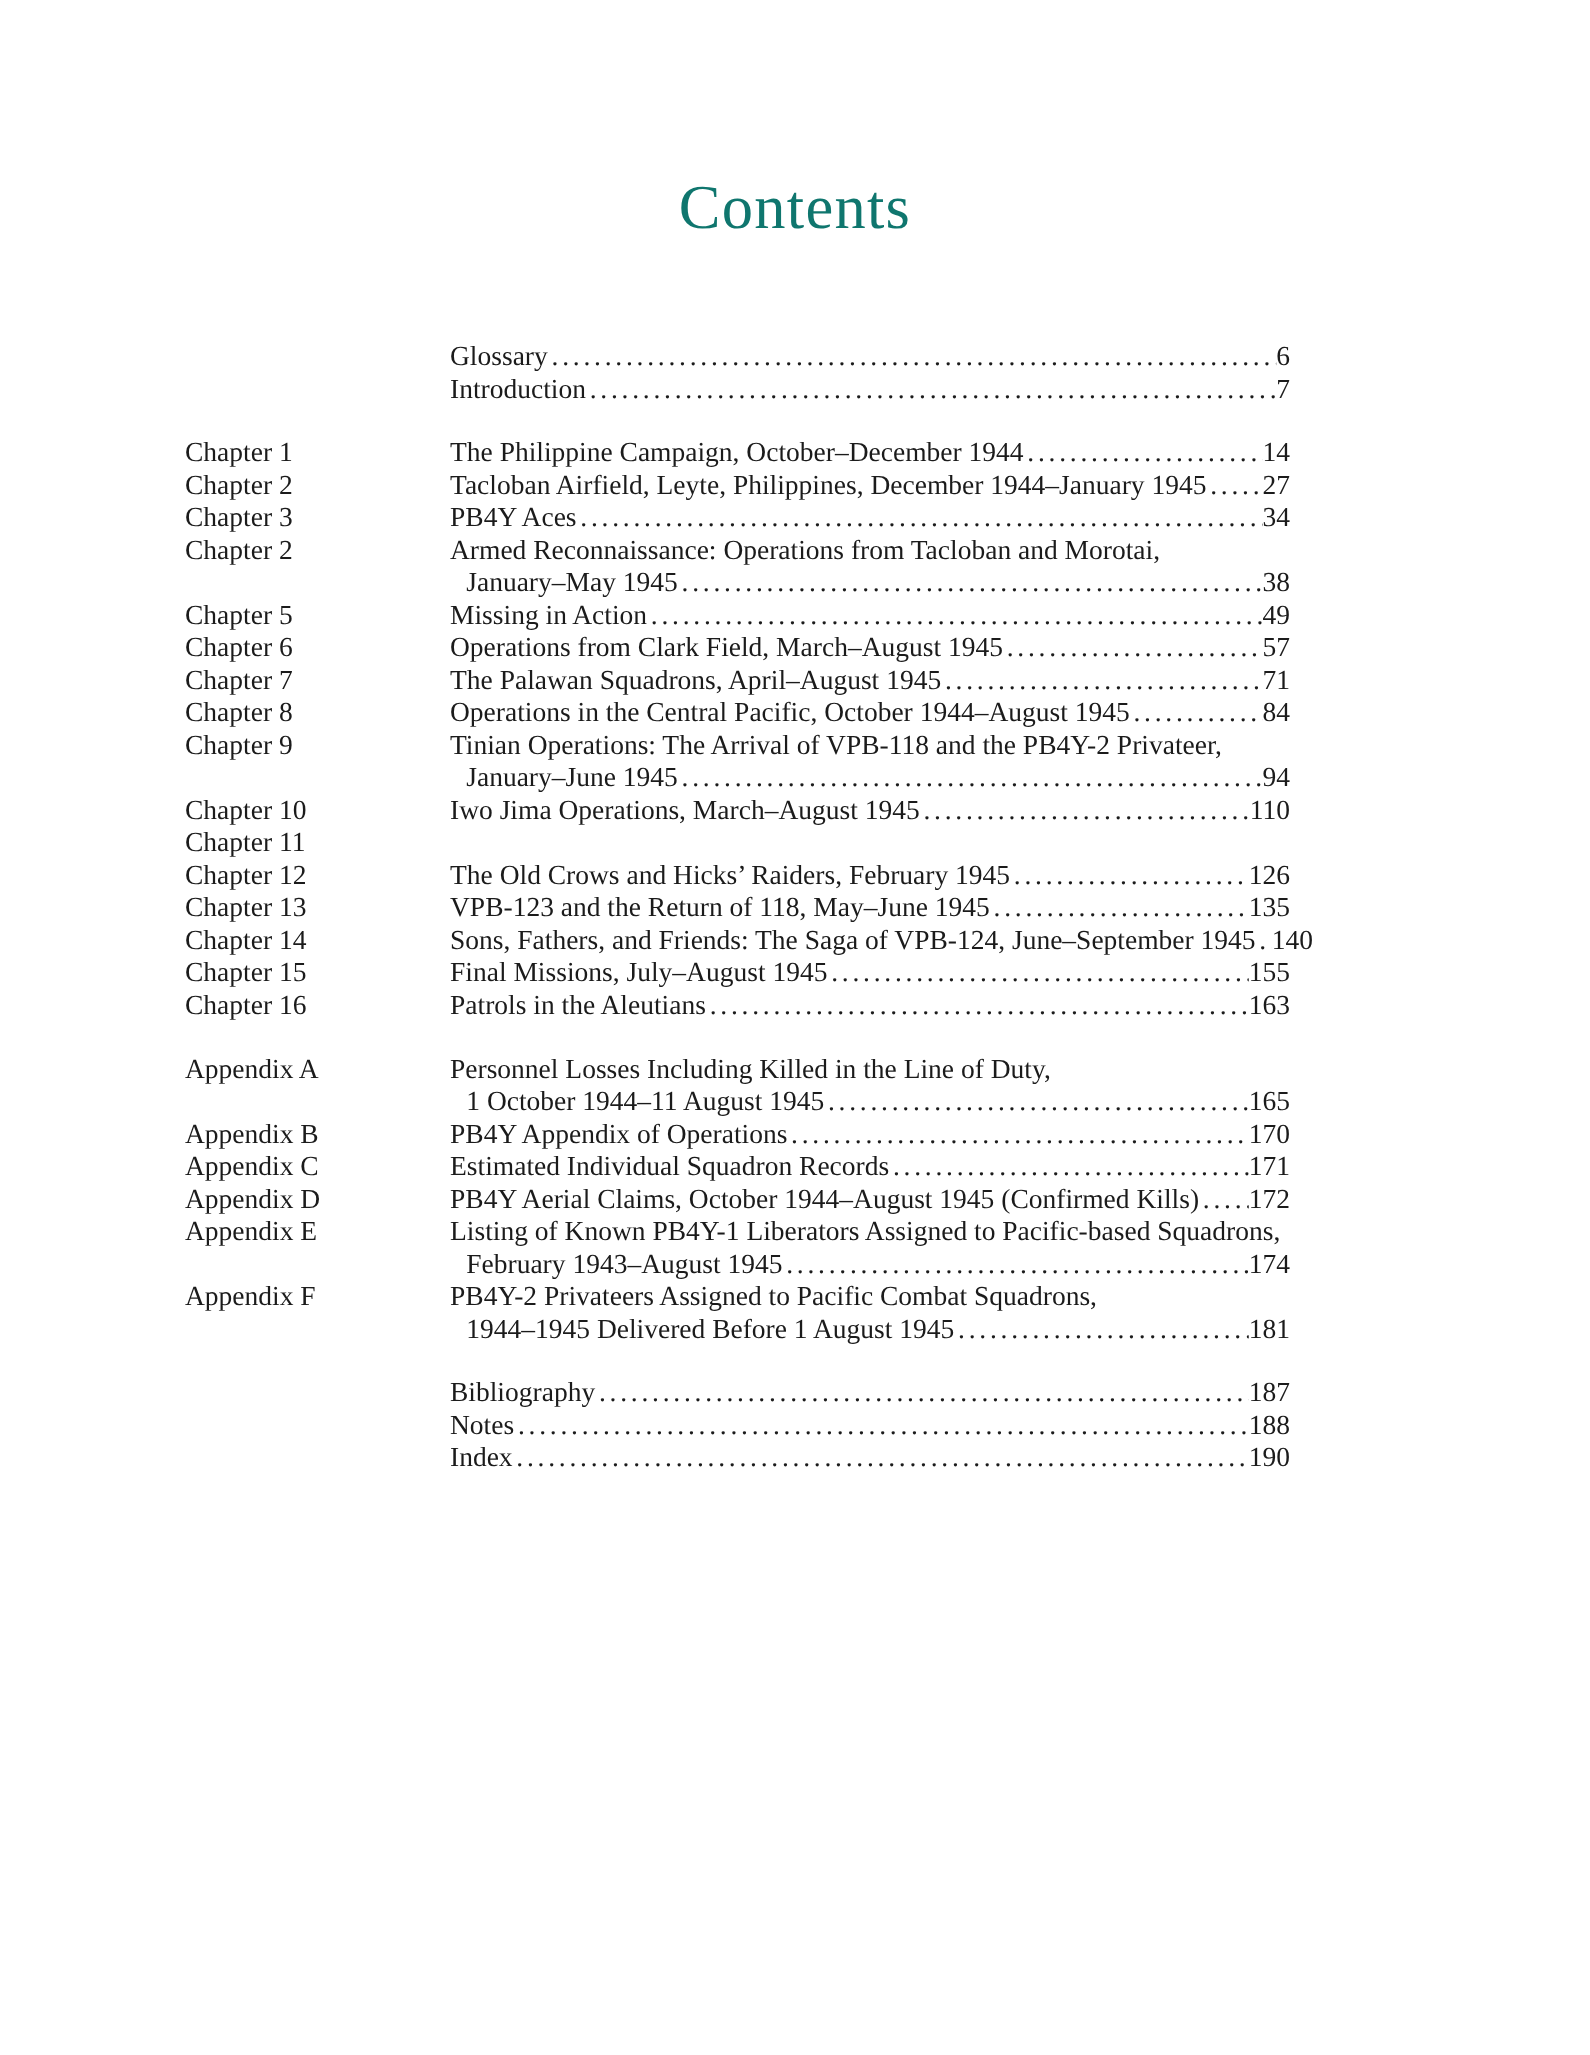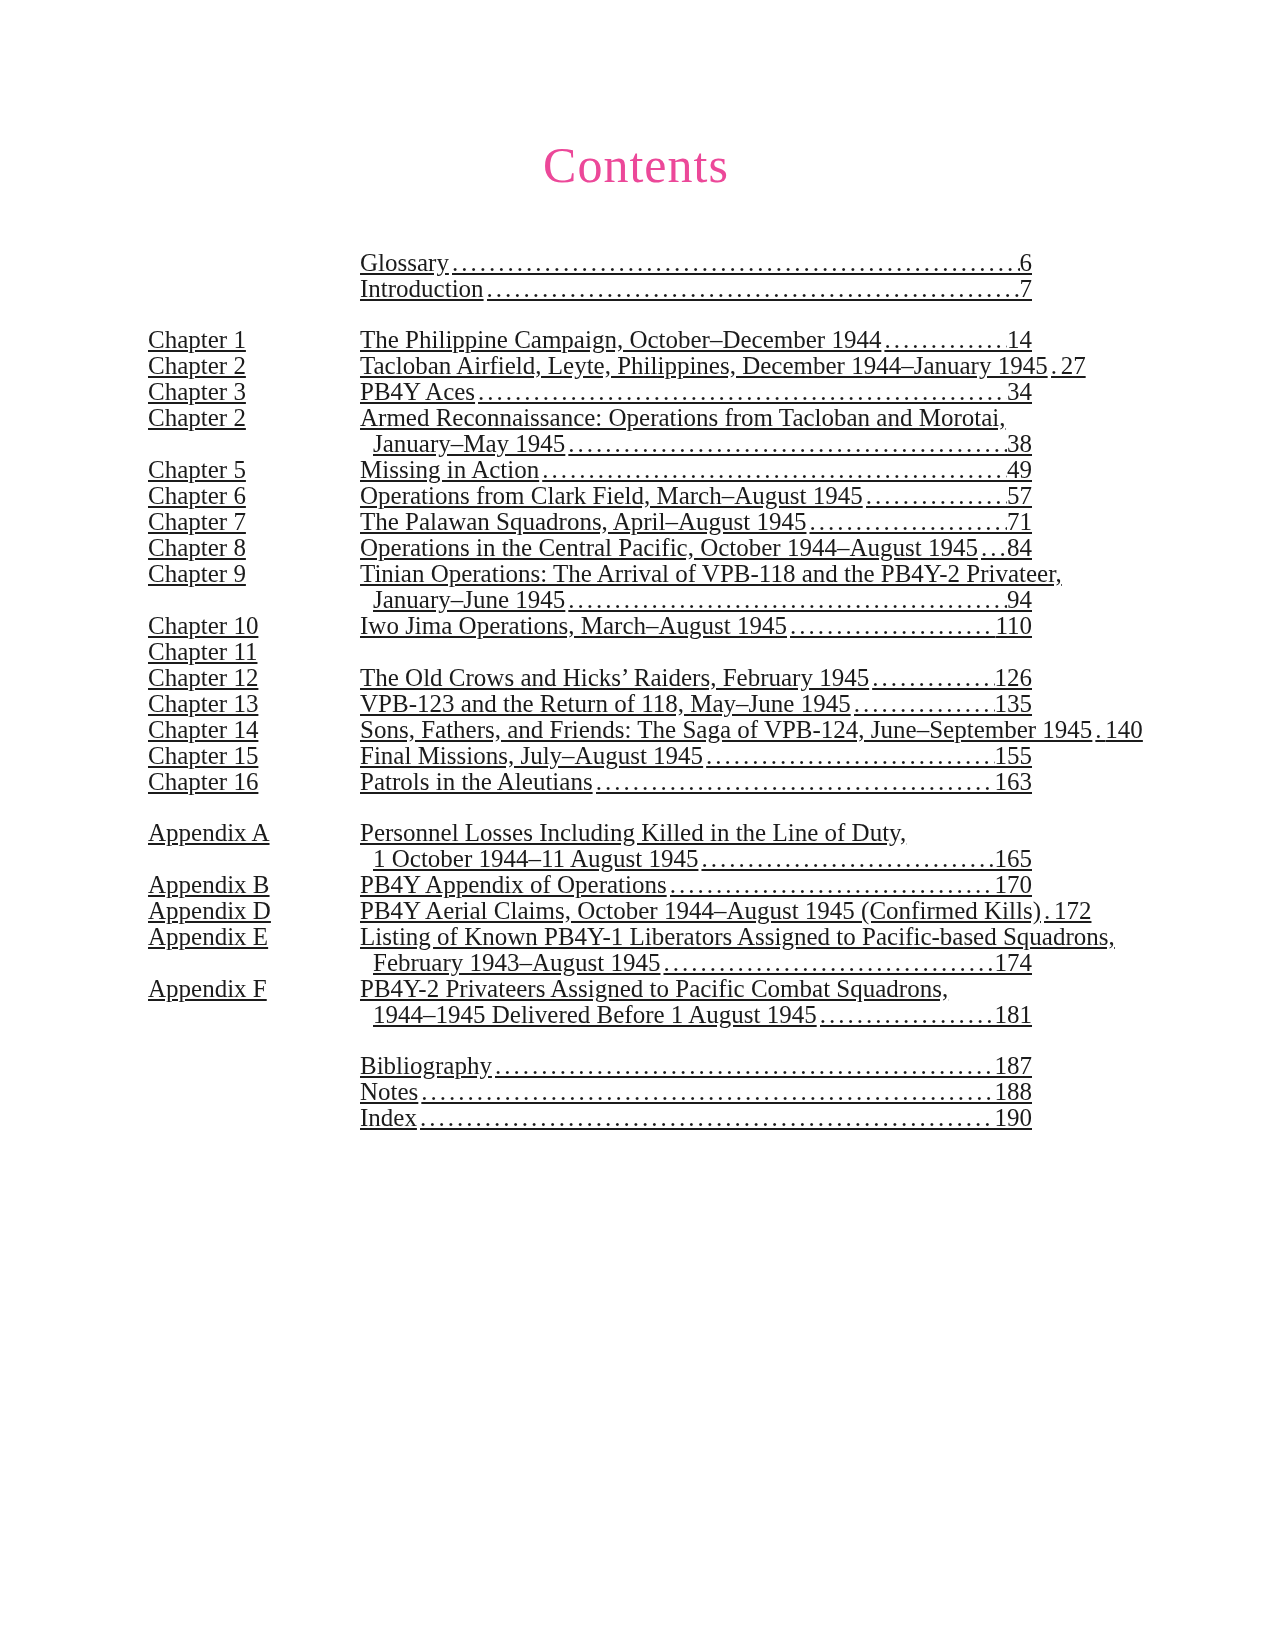--- a/index.html
+++ b/index.html
@@ -15,29 +15,28 @@
     width: 1272px;
     min-height: 1644px;
     background: #ffffff;
   }
   .page-title {
     padding-top: 136px;
     text-align: center;
     font-size: 50px;
     font-weight: 400;
     letter-spacing: 1px;
-    color: #ec4899;
+    color: #0f766e;
   }
   .toc {
-    margin-top: 56px;
+    margin-top: 78px;
     margin-left: 148px;
     width: 884px;
-    font-size: 25px;
+    font-size: 22px;
     line-height: 26px;
-    text-decoration: underline;
   }
   .toc-group { margin-bottom: 25px; }
   .toc-group:last-child { margin-bottom: 0; }
   .toc-entry { display: flex; align-items: flex-start; }
   .toc-label {
     width: 212px;
     flex: 0 0 212px;
     white-space: nowrap;
   }
   .toc-content { flex: 1 1 auto; min-width: 0; }
@@ -268,20 +267,30 @@
           <div class="toc-label">Appendix B</div>
           <div class="toc-content">
             <div class="toc-line">
               <span class="toc-text">PB4Y Appendix of Operations</span>
               <span class="leader"></span>
               <span class="toc-page">170</span>
             </div>
           </div>
         </div>
         <div class="toc-entry">
+          <div class="toc-label">Appendix C</div>
+          <div class="toc-content">
+            <div class="toc-line">
+              <span class="toc-text">Estimated Individual Squadron Records</span>
+              <span class="leader"></span>
+              <span class="toc-page">171</span>
+            </div>
+          </div>
+        </div>
+        <div class="toc-entry">
           <div class="toc-label">Appendix D</div>
           <div class="toc-content">
             <div class="toc-line">
               <span class="toc-text">PB4Y Aerial Claims, October 1944–August 1945 (Confirmed Kills)</span>
               <span class="leader"></span>
               <span class="toc-page">172</span>
             </div>
           </div>
         </div>
         <div class="toc-entry">

